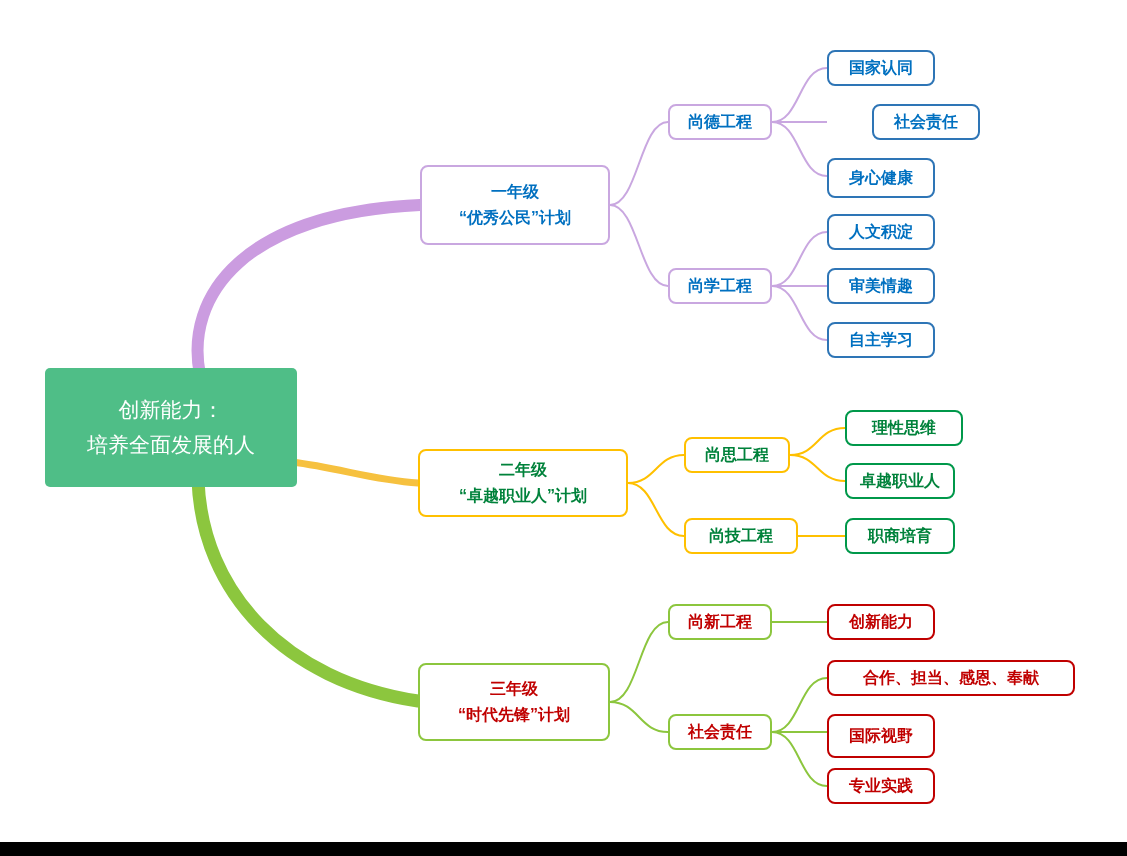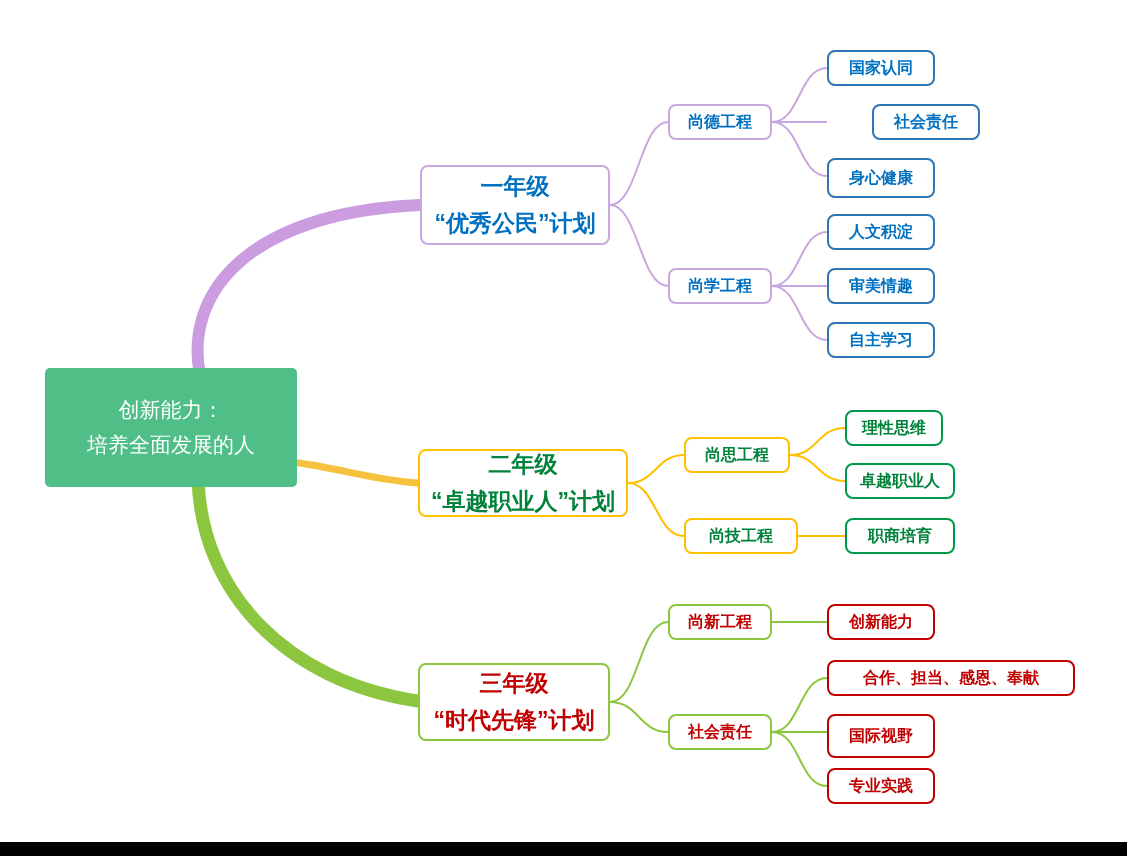--- a/index.html
+++ b/index.html
@@ -2,21 +2,21 @@
 <html><head>
 <meta charset="utf-8">
 <style>
   *{box-sizing:border-box}
   html,body{margin:0;padding:0;background:#fff;font-family:"Liberation Sans","DejaVu Sans",sans-serif}
   #stage{position:relative;width:1127px;height:856px;background:#fff;overflow:hidden}
   #links{position:absolute;left:0;top:0;pointer-events:none}
   .node{position:absolute;display:flex;flex-direction:column;align-items:center;justify-content:center;
         background:#fff;border-radius:8px;text-align:center;font-weight:700;cursor:default}
   .small{font-size:16px}
-  .grade{font-size:23px;line-height:1.6}
+  .grade{font-size:16px;line-height:1.6}
   .b1{border:2px solid #c9a7e0;color:#0070c0}
   .leaf1{border:2px solid #2e75b6;color:#0070c0}
   .b2{border:2px solid #ffc000;color:#00823b}
   .leaf2{border:2px solid #00984a;color:#00823b}
   .b3{border:2px solid #8cc63e;color:#c00000}
   .leaf3{border:2px solid #c00000;color:#c00000}
   .root-node{background:#4fbe87;border:none;color:#fff;font-weight:400;font-size:21px;line-height:1.65;border-radius:5px}
   .lk1{stroke:#c9a7e0;fill:none;stroke-width:2}
   .lk2{stroke:#ffc000;fill:none;stroke-width:2}
   .lk3{stroke:#8cc63e;fill:none;stroke-width:2}
@@ -85,21 +85,21 @@
   <div class="node small b3" style="left:668px;top:714px;width:104px;height:36px">社会责任</div>
 
   <div class="node small leaf1" style="left:827px;top:50px;width:108px;height:36px">国家认同</div>
   <div class="node small leaf1" style="left:872px;top:104px;width:108px;height:36px">社会责任</div>
   <div class="node small leaf1" style="left:827px;top:158px;width:108px;height:40px">身心健康</div>
 
   <div class="node small leaf1" style="left:827px;top:214px;width:108px;height:36px">人文积淀</div>
   <div class="node small leaf1" style="left:827px;top:268px;width:108px;height:36px">审美情趣</div>
   <div class="node small leaf1" style="left:827px;top:322px;width:108px;height:36px">自主学习</div>
 
-  <div class="node small leaf2" style="left:845px;top:410px;width:98px;height:36px">理性思维</div>
+  <div class="node small leaf2" style="left:845px;top:410px;width:118px;height:36px">理性思维</div>
   <div class="node small leaf2" style="left:845px;top:463px;width:110px;height:36px">卓越职业人</div>
   <div class="node small leaf2" style="left:845px;top:518px;width:110px;height:36px">职商培育</div>
 
   <div class="node small leaf3" style="left:827px;top:604px;width:108px;height:36px">创新能力</div>
   <div class="node small leaf3" style="left:827px;top:660px;width:248px;height:36px">合作、担当、感恩、奉献</div>
   <div class="node small leaf3" style="left:827px;top:714px;width:108px;height:44px">国际视野</div>
   <div class="node small leaf3" style="left:827px;top:768px;width:108px;height:36px">专业实践</div>
 
   <div id="bottom-bar"></div>
 </div>

